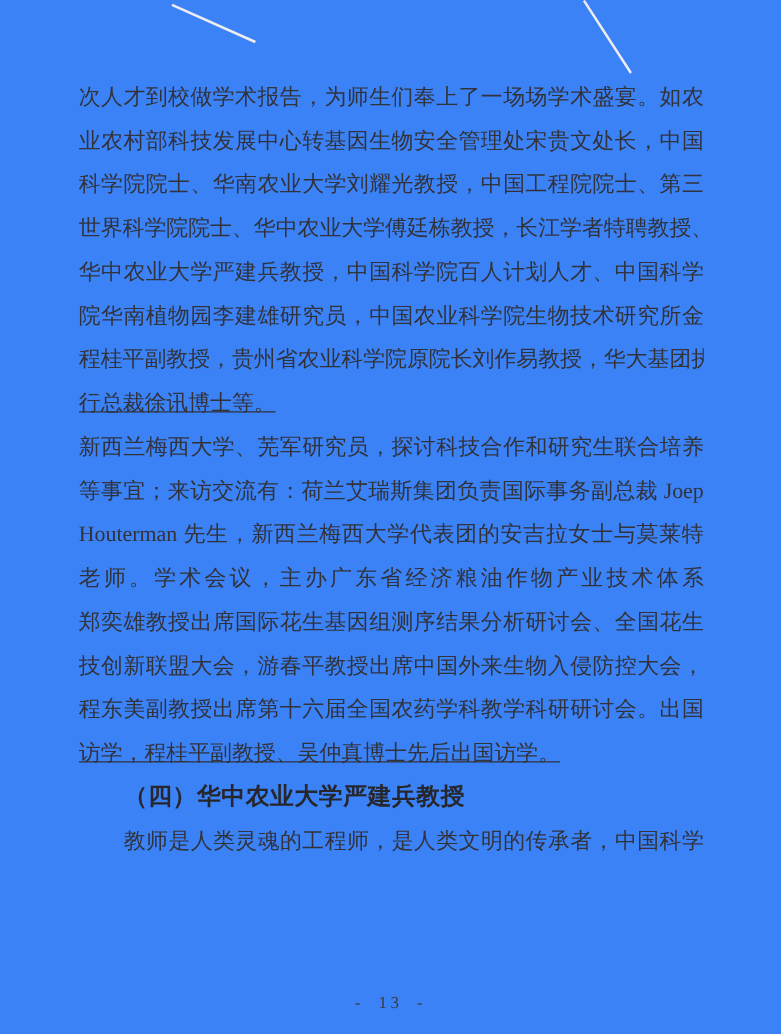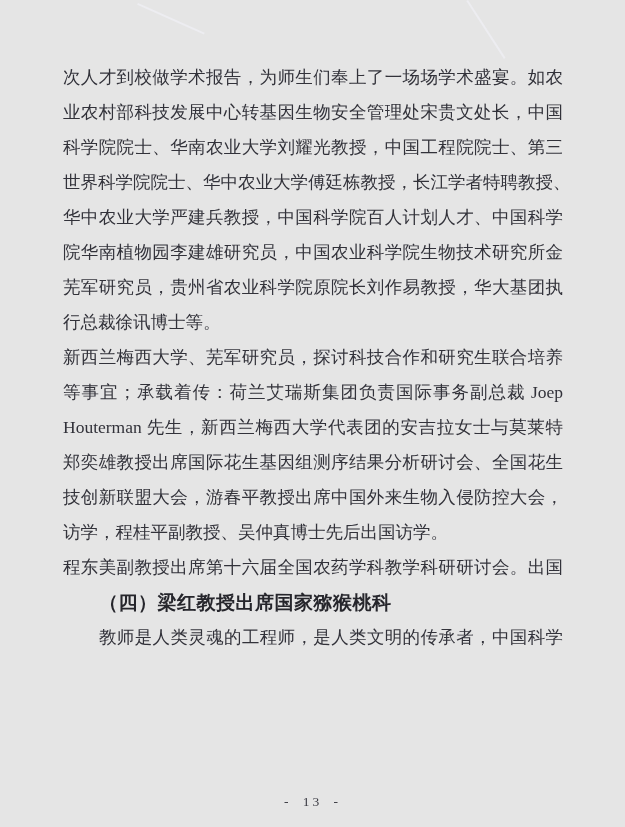--- a/index.html
+++ b/index.html
@@ -4,21 +4,21 @@
 <style>
   html, body {
     margin: 0;
     padding: 0;
     background: #ffffff;
   }
   .page {
     position: relative;
     width: 625px;
     height: 827px;
-    background: #e5e5e5;
+    background: #3b82f6;
     overflow: hidden;
     font-family: "Liberation Serif", "DejaVu Serif", serif;
   }
   .body-text {
     position: absolute;
     left: 63px;
     top: 60px;
     width: 500px;
     color: #32323a;
   }
@@ -28,20 +28,21 @@
     font-size: 17.5px;
     line-height: 35px;
     text-align: justify;
     text-align-last: justify;
     overflow: hidden;
     white-space: nowrap;
   }
   .line.end {
     text-align: left;
     text-align-last: left;
+    text-decoration: underline;
   }
   .line.indent {
     text-indent: 36px;
   }
   .line.heading {
     font-weight: bold;
     font-size: 19px;
     text-align: left;
     text-align-last: left;
     letter-spacing: 0.5px;
@@ -81,27 +82,28 @@
   <div class="artifact artifact-a"></div>
   <div class="artifact artifact-b"></div>
 
   <div class="body-text">
       <div class="line">次人才到校做学术报告，为师生们奉上了一场场学术盛宴。如农</div>
       <div class="line">业农村部科技发展中心转基因生物安全管理处宋贵文处长，中国</div>
       <div class="line">科学院院士、华南农业大学刘耀光教授，中国工程院院士、第三</div>
       <div class="line">世界科学院院士、华中农业大学傅廷栋教授，长江学者特聘教授、</div>
       <div class="line">华中农业大学严建兵教授，中国科学院百人计划人才、中国科学</div>
       <div class="line">院华南植物园李建雄研究员，中国农业科学院生物技术研究所金</div>
-      <div class="line">芜军研究员，贵州省农业科学院原院长刘作易教授，华大基团执</div>
+      <div class="line">程桂平副教授，贵州省农业科学院原院长刘作易教授，华大基团执</div>
       <div class="line end">行总裁徐讯博士等。</div>
       <div class="line">新西兰梅西大学、芜军研究员，探讨科技合作和研究生联合培养</div>
-      <div class="line">等事宜；承载着传：荷兰艾瑞斯集团负责国际事务副总裁 Joep</div>
+      <div class="line">等事宜；来访交流有：荷兰艾瑞斯集团负责国际事务副总裁 Joep</div>
       <div class="line">Houterman 先生，新西兰梅西大学代表团的安吉拉女士与莫莱特</div>
+      <div class="line">老师。学术会议，主办广东省经济粮油作物产业技术体系</div>
       <div class="line">郑奕雄教授出席国际花生基因组测序结果分析研讨会、全国花生</div>
       <div class="line">技创新联盟大会，游春平教授出席中国外来生物入侵防控大会，</div>
+      <div class="line">程东美副教授出席第十六届全国农药学科教学科研研讨会。出国</div>
       <div class="line end">访学，程桂平副教授、吴仲真博士先后出国访学。</div>
-      <div class="line">程东美副教授出席第十六届全国农药学科教学科研研讨会。出国</div>
-      <div class="line indent heading">（四）梁红教授出席国家猕猴桃科</div>
+      <div class="line indent heading">（四）华中农业大学严建兵教授</div>
       <div class="line indent">教师是人类灵魂的工程师，是人类文明的传承者，中国科学</div>
     </div>
 
   <div class="footer">- 13 -</div>
 </div>
 
 </body></html>

